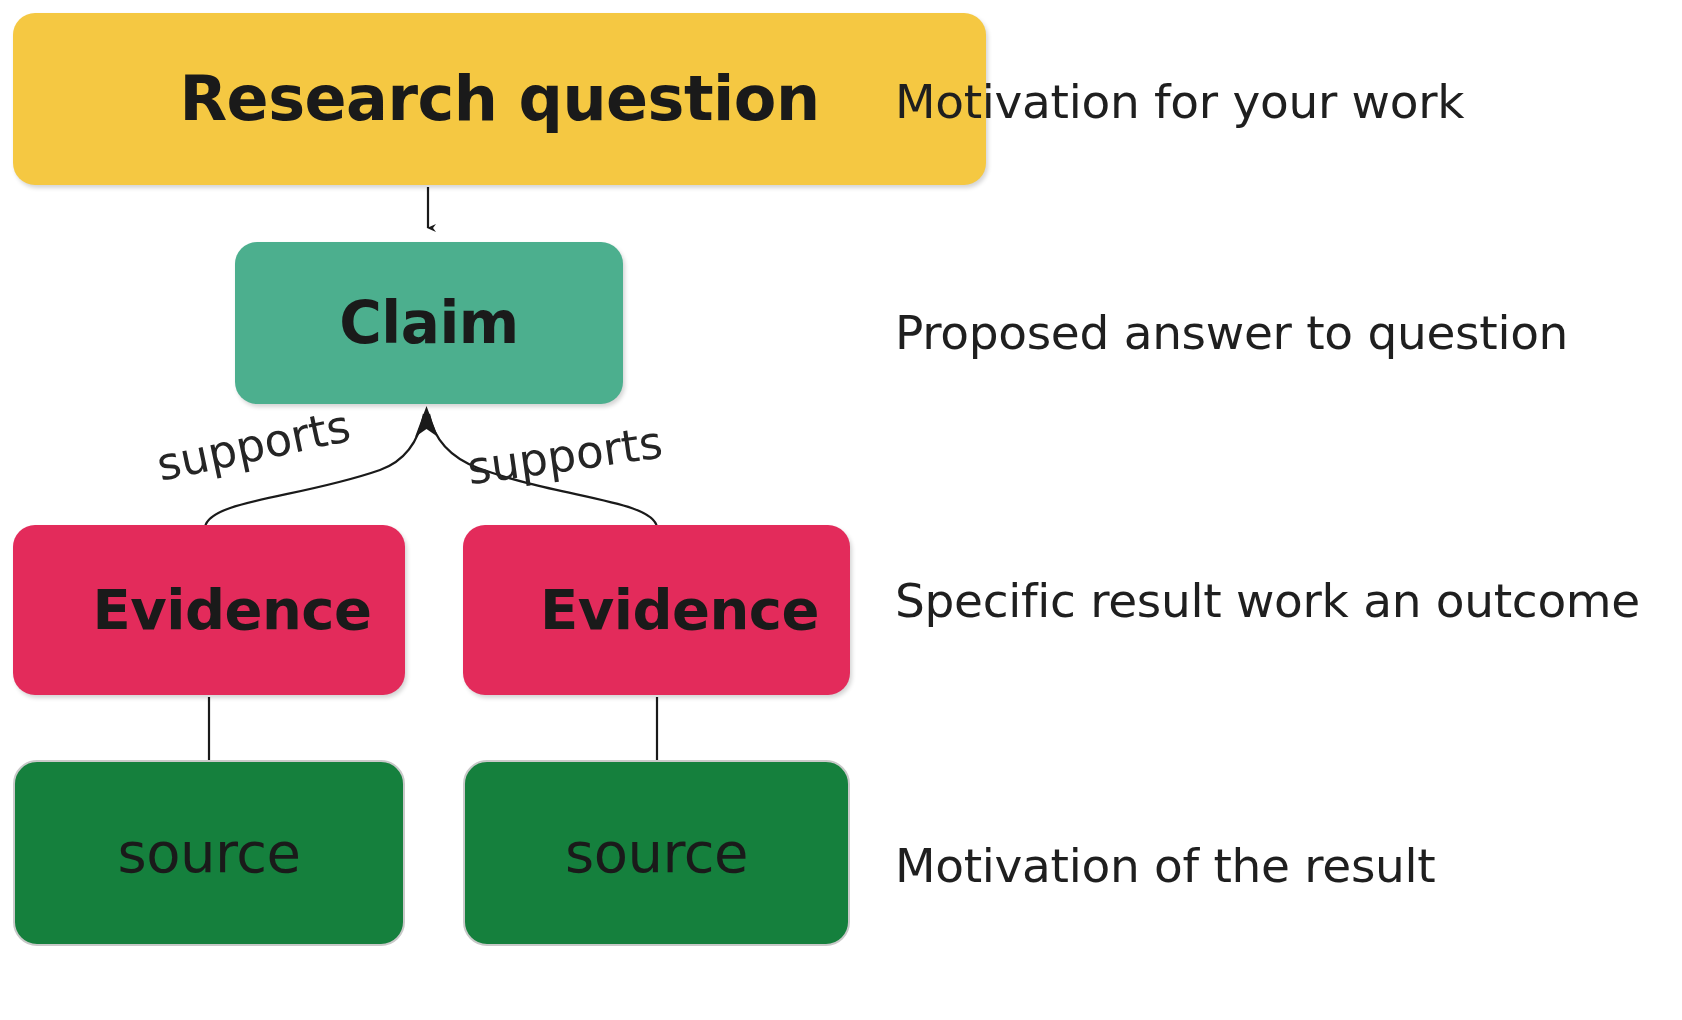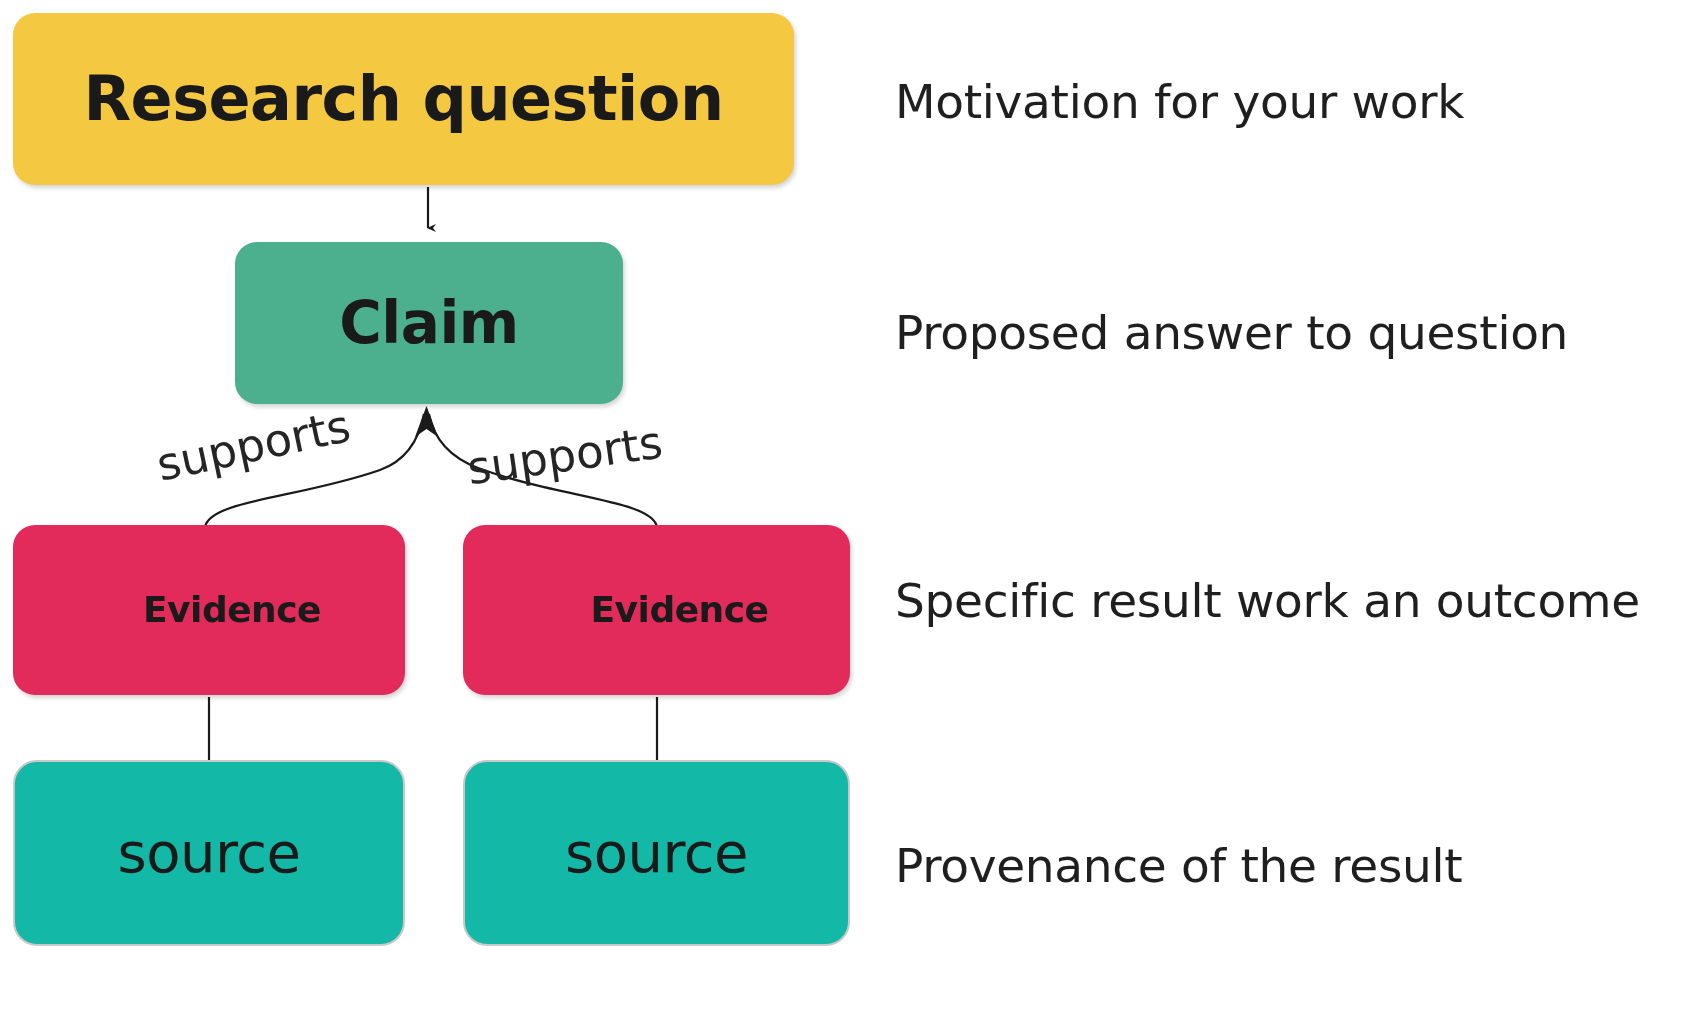--- a/index.html
+++ b/index.html
@@ -35,21 +35,21 @@
 
   .node-label {
     display: block;
     color: #1a1a1a;
   }
 
   
   #node-research-question {
     left: 13px;
     top: 13px;
-    width: 781px;
+    width: 973px;
     height: 172px;
     background: #F5C842;
     box-shadow: 2px 3px 4px rgba(0,0,0,0.17);
   }
   #node-research-question .node-label {
     font-size: 62px;
     font-weight: 700;
     letter-spacing: -0.5px;
   }
 
@@ -69,33 +69,33 @@
   }
 
   
   .node-evidence {
     top: 525px;
     height: 170px;
     background: #E32B5B;
     box-shadow: 2px 3px 4px rgba(0,0,0,0.17);
   }
   .node-evidence .node-label {
-    font-size: 36px;
+    font-size: 56px;
     font-weight: 700;
     letter-spacing: -0.5px;
     margin-left: 46px;
   }
   #node-evidence-left  { left: 13px;  width: 392px; }
   #node-evidence-right { left: 463px; width: 387px; }
 
   
   .node-source {
     top: 760px;
     height: 186px;
-    background: #14b8a6;
+    background: #15803d;
     border: 2px solid #c9c9c9;
     border-radius: 24px;
   }
   .node-source .node-label {
     font-size: 56px;
     font-weight: 400;
     color: #1a1a1a;
     letter-spacing: -0.5px;
   }
   #node-source-left  { left: 13px;  width: 392px; }
@@ -213,15 +213,15 @@
   <div class="edge-label" id="edge-label-supports-left">supports</div>
 
   <div class="edge-label" id="edge-label-supports-right">supports</div>
 
   <div class="annotation" id="annotation-claim">Proposed answer to question</div>
 
   <div class="annotation" id="annotation-research-question">Motivation for your work</div>
 
   <div class="annotation" id="annotation-evidence">Specific result work an outcome</div>
 
-  <div class="annotation" id="annotation-source">Provenance of the result</div>
+  <div class="annotation" id="annotation-source">Motivation of the result</div>
 
 </div>
 
 </body></html>

